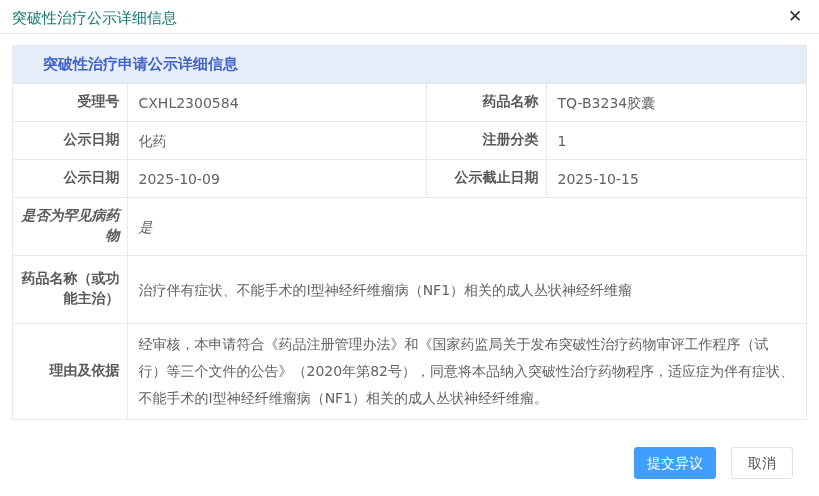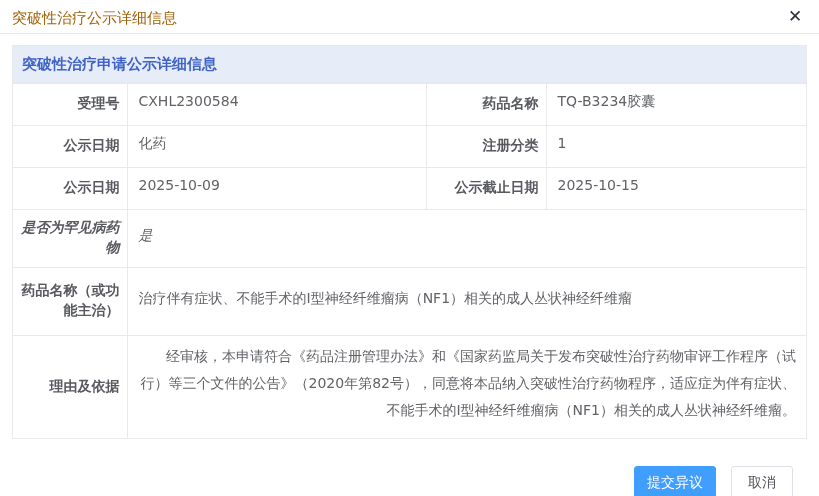--- a/index.html
+++ b/index.html
@@ -20,21 +20,21 @@
   .dialog-header {
     position: relative;
     height: 33px;
     border-bottom: 1px solid #e8e8e8;
   }
   .dialog-title {
     position: absolute;
     left: 12px;
     top: 9px;
     font-size: 15px;
-    color: #a16207;
+    color: #0f766e;
   }
   .dialog-close {
     position: absolute;
     right: 13px;
     top: 5px;
     width: 22px;
     height: 22px;
     line-height: 22px;
     text-align: center;
     font-size: 17px;
@@ -52,48 +52,48 @@
   .section-box {
     border: 1px solid #e9e9e9;
   }
   .section-header {
     height: 36px;
     line-height: 36px;
     background: #e7edf8;
     color: #3f63c7;
     font-size: 15px;
     font-weight: bold;
-    padding-left: 9px;
+    padding-left: 30px;
     border-bottom: 1px solid #e3e8f2;
   }
   table.detail-table {
     width: 100%;
     border-collapse: collapse;
     table-layout: fixed;
     font-size: 14px;
     color: #606266;
   }
   table.detail-table td {
     border: 1px solid #e9e9e9;
     vertical-align: middle;
     line-height: 20px;
   }
   table.detail-table tr td:first-child { border-left: none; }
   table.detail-table tr td:last-child  { border-right: none; }
-  table.detail-table tr:last-child td  { border-bottom: none; text-align: right; }
+  table.detail-table tr:last-child td  { border-bottom: none; }
   td.lbl {
     text-align: right;
     font-weight: bold;
     color: #57595e;
     padding: 7px 7px 10px 6px;
     line-height: 24px;
   }
   td.val {
     text-align: left;
-    padding: 7px 10px 14px 11px;
+    padding: 7px 10px 7px 11px;
   }
   tr.r-std  { height: 36px; }
   tr.r-rare { height: 56px; font-style: italic; }
   tr.r-ind  { height: 68px; }
   tr.r-rsn  { height: 84px; }
   tr.r-rsn td.val { line-height: 27px; }
   
   .dialog-footer {
     margin-top: 27px;
     padding-right: 14px;

